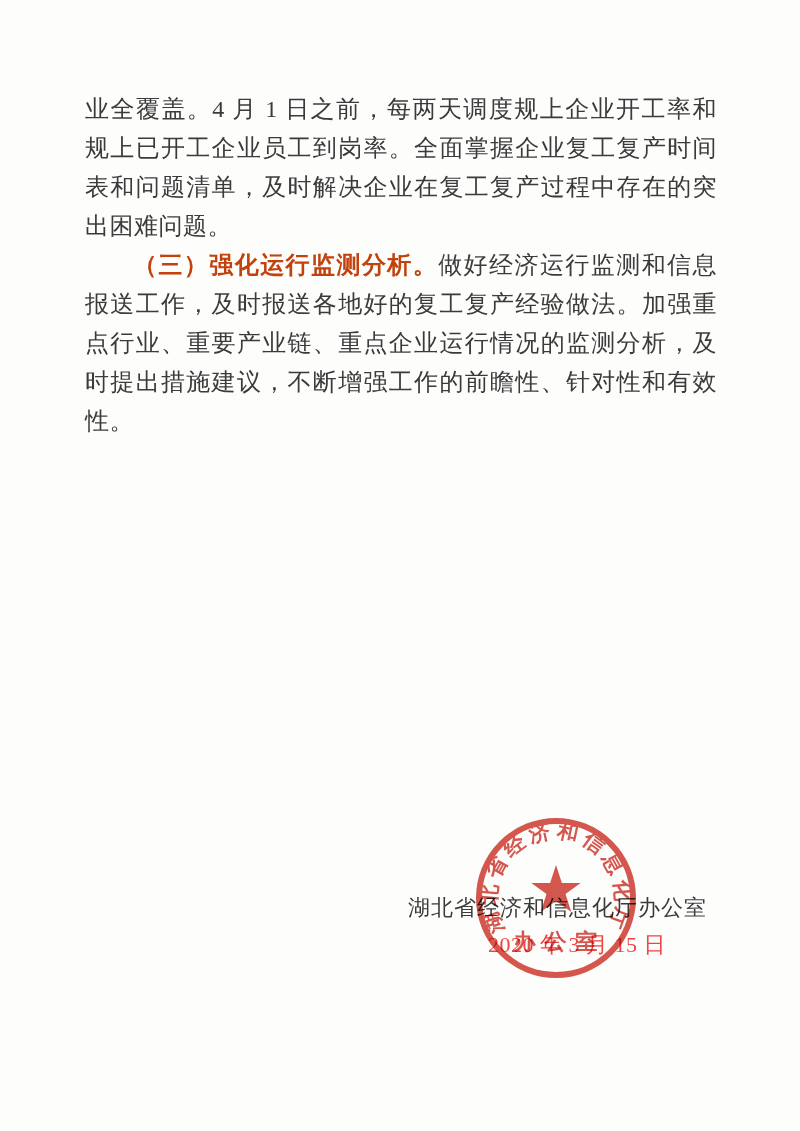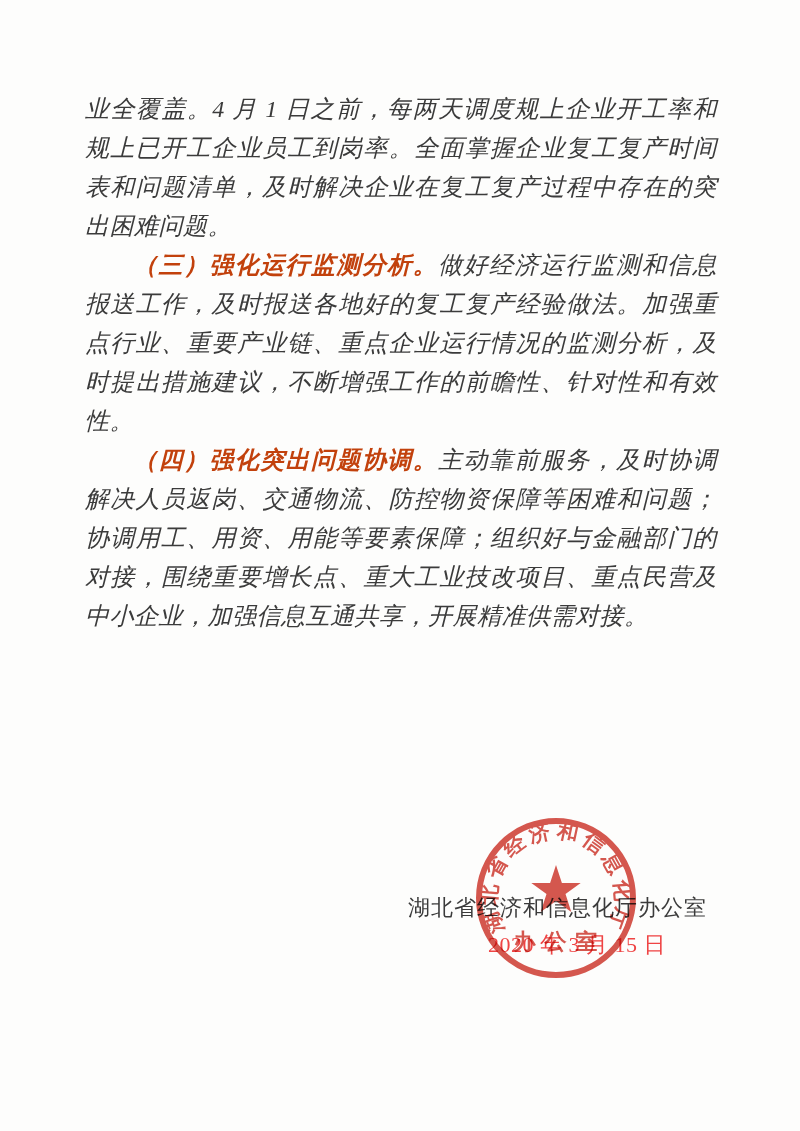--- a/index.html
+++ b/index.html
@@ -16,21 +16,20 @@
   }
   .doc-body {
     position: absolute;
     left: 85px; top: 90px;
     width: 632px;
     font-size: 24px;
     line-height: 39px;
     color: #3b3b3b;
     text-align: justify;
     letter-spacing: 0.5px;
-    font-style: italic;
   }
   .para { margin: 0; text-indent: 2em; }
   .para.continuation { text-indent: 0; }
   .lead { font-weight: 700; color: #c2410c; }
   .signature-org {
     position: absolute;
     left: 408px; top: 893px;
     font-size: 22px;
     letter-spacing: 1px;
     color: #3b3b3b;
@@ -66,21 +65,20 @@
   }
 </style>
 </head>
 <body>
 
 <div class="page">
 
   <div class="doc-body">
     <p class="para continuation"><span class="lead"></span><span>业全覆盖。4 月 1 日之前，每两天调度规上企业开工率和规上已开工企业员工到岗率。全面掌握企业复工复产时间表和问题清单，及时解决企业在复工复产过程中存在的突出困难问题。</span></p>
     <p class="para"><span class="lead">（三）强化运行监测分析。</span><span>做好经济运行监测和信息报送工作，及时报送各地好的复工复产经验做法。加强重点行业、重要产业链、重点企业运行情况的监测分析，及时提出措施建议，不断增强工作的前瞻性、针对性和有效性。</span></p>
-    <p class="para"><span class="lead">（四）强化突出问题协调。</span><span>主动靠前服务，及时协调解决人员返岗、交通物流、防控物资保障等困难和问题；协调用工、用资、用能等要素保障；组织好与金融部门的对接，围绕重要增长点、重大工业技改项目、重点民营及中小企业，加强信息互通共享，开展精准供需对接。</span></p>
   </div>
 
   <div class="signature-org">湖北省经济和信息化厅办公室</div>
   <div class="signature-date">2020 年 3 月 15 日</div>
 
   <svg class="seal" viewBox="0 0 200 200" xmlns="http://www.w3.org/2000/svg">
     <circle cx="100" cy="100" r="77" fill="none" stroke-width="6" stroke="#cf3a30"></circle>
     <polygon points="100,67 105.9,84.9 124.7,85 109.5,96.1 115.3,114 100,103 84.7,114 90.5,96.1 75.3,85 94.1,84.9" fill="#cf3a30"></polygon>
     <path id="seal-arc-path" d="M 48.04 130 A 60 60 0 1 1 151.96 130" fill="none"></path>
     <text class="seal-arc-text" fill="#cf3a30">

